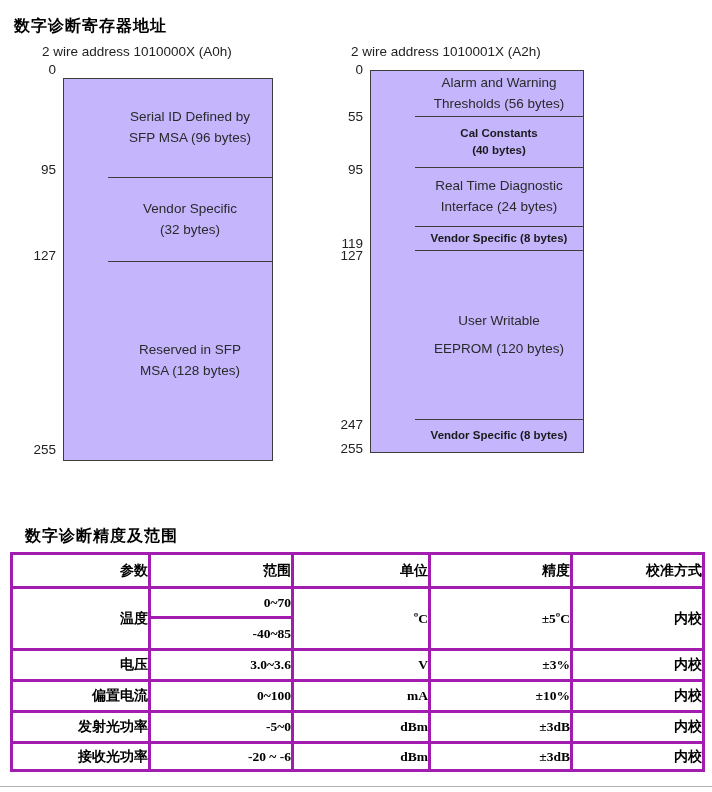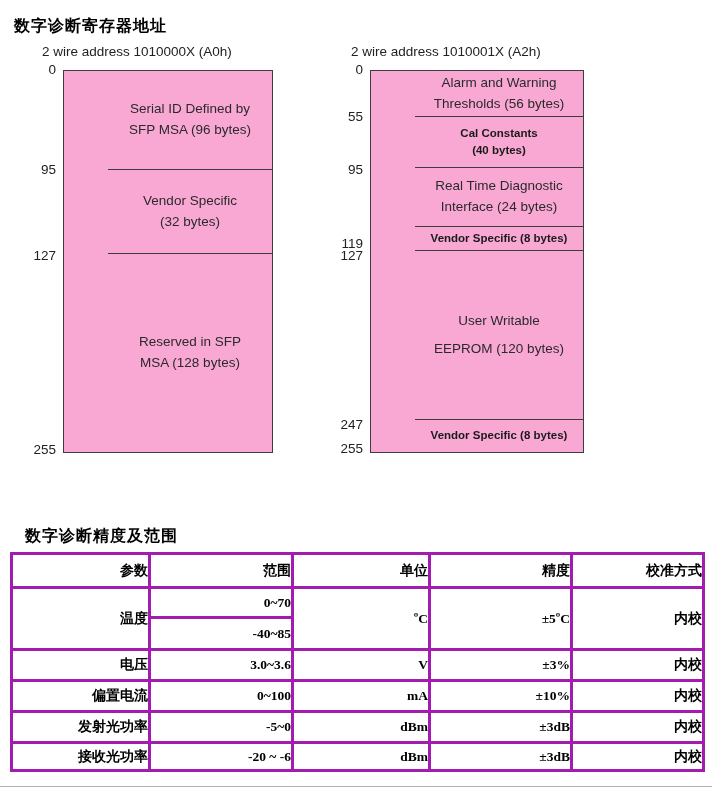--- a/index.html
+++ b/index.html
@@ -12,21 +12,21 @@
   .sec-title {
     position:absolute; font-weight:bold; font-size:16px; color:#000;
     letter-spacing:1px; white-space:nowrap;
   }
 
   
   .map-hdr { position:absolute; font-size:13.5px; color:#222; white-space:nowrap; }
 
   
   .membox {
-    position:absolute; box-sizing:border-box; background:#f9a8d4;
+    position:absolute; box-sizing:border-box; background:#c4b5fd;
     border:1.5px solid #3d3d3d; display:flex; flex-direction:column;padding-left:44px;
   }
   .seg {
     display:flex; align-items:center; justify-content:center;
     text-align:center; white-space:pre-line; font-size:13.5px;
     line-height:1.55; color:#2a2a2a; box-sizing:border-box;
   }
   .seg + .seg { border-top:1.5px solid #3d3d3d; }
   .seg.bold { font-weight:bold; font-size:11.5px; line-height:1.5; color:#1a1a1a; }
   .seg.wide-gap { line-height:2.1; }
@@ -68,21 +68,21 @@
 <h1 class="sec-title" style="left:14px; top:16px; margin:0;">数字诊断寄存器地址</h1>
 
 <div class="map-hdr" style="left:42px; top:44px;">2 wire address 1010000X (A0h)</div>
 <div class="map-hdr" style="left:351px; top:44px;">2 wire address 1010001X (A2h)</div>
 
 <div class="addr" style="left:10px; top:70px;">0</div>
 <div class="addr" style="left:10px; top:170px;">95</div>
 <div class="addr" style="left:10px; top:256px;">127</div>
 <div class="addr" style="left:10px; top:450px;">255</div>
 
-<div class="membox" style="left:63px; top:70px; width:210px; height:383px;">
+<div class="membox" style="left:63px; top:78px; width:210px; height:383px;">
   <div class="seg" style="height:98px;">Serial ID Defined by
 SFP MSA (96 bytes)</div>
   <div class="seg" style="height:84px;">Vendor Specific
 (32 bytes)</div>
   <div class="seg grow">Reserved in SFP
 MSA (128 bytes)</div>
 </div>
 
 <div class="addr" style="left:317px; top:70px;">0</div>
 <div class="addr" style="left:317px; top:117px;">55</div>

